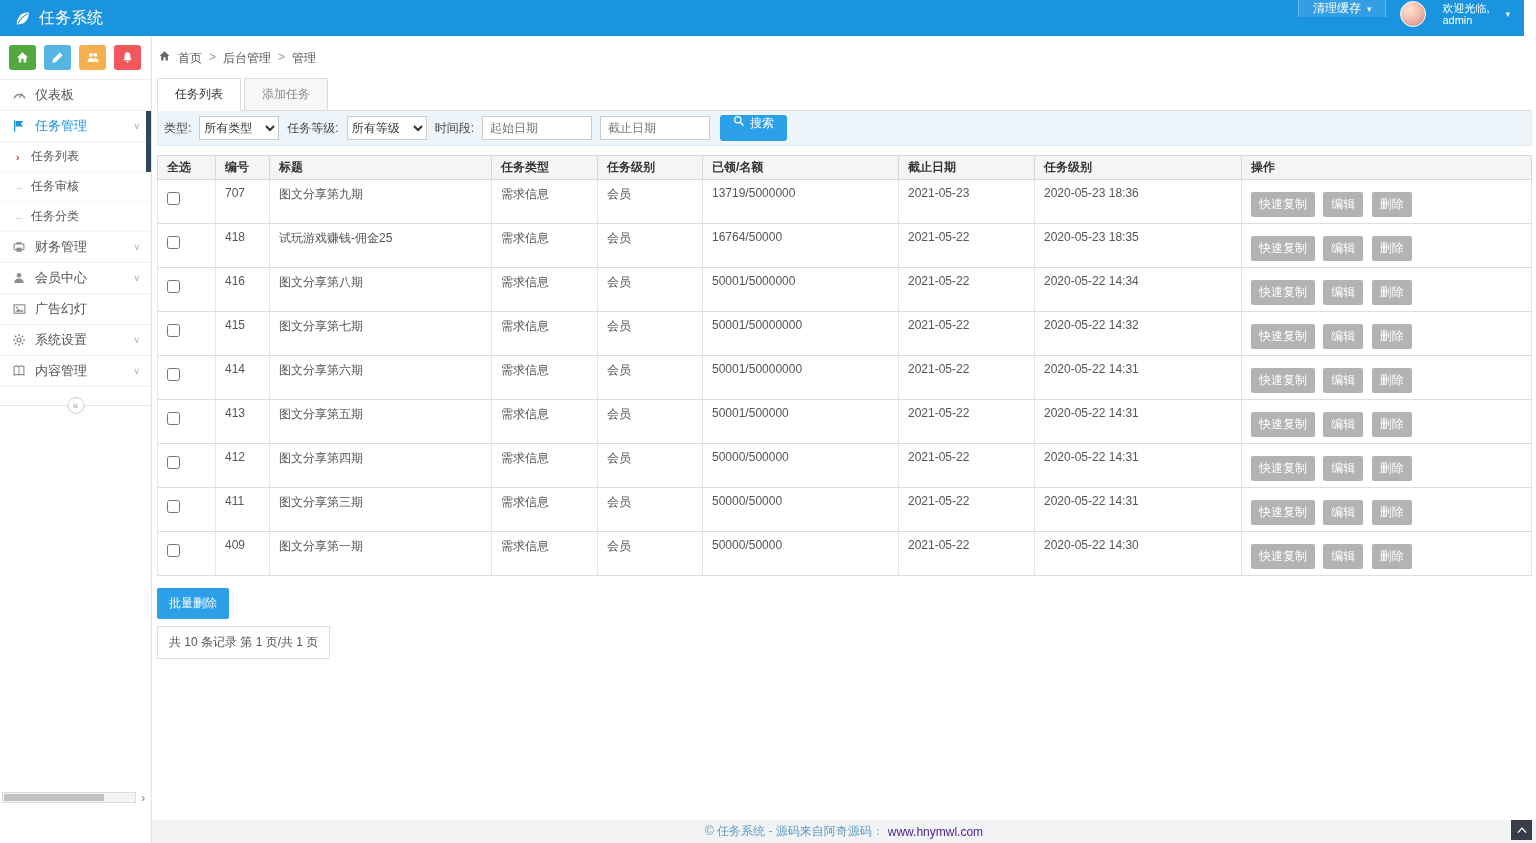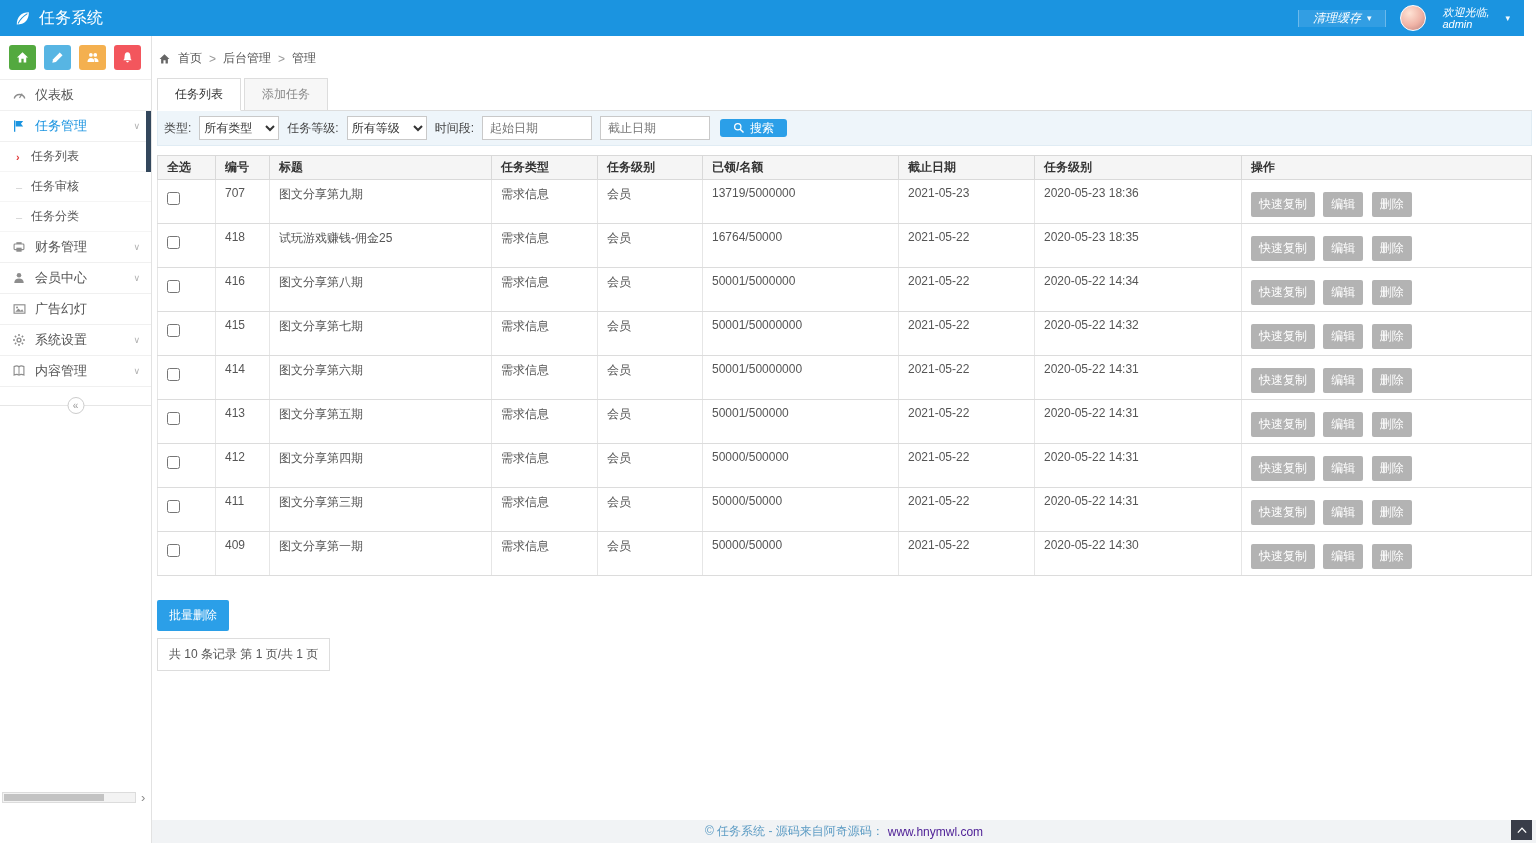--- a/index.html
+++ b/index.html
@@ -6,21 +6,21 @@
   html,body { width: 1536px; height: 843px; }
   body {
     font-family: "Liberation Sans", "DejaVu Sans", sans-serif;
     font-size: 12px; color: #333; background: #fff;
     overflow: hidden; position: relative;
   }
   
   .topbar { position: absolute; top:0; left:0; right:12px; height:36px; background:#1b94e0; color:#fff;
     display:flex; justify-content:space-between; align-items:stretch; z-index:30; }
   .brand { display:flex; align-items:center; gap:8px; padding:0 14px; font-size:16px; cursor:pointer; }
-  .topbar-right { display:flex; align-items:center;font-style:italic; }
+  .topbar-right { display:flex; align-items:flex-start; }
   .cache-btn { display:flex; align-items:center; gap:6px; padding:0 14px; font-size:12px; cursor:pointer;
     background:rgba(255,255,255,.10); border-left:1px solid rgba(255,255,255,.28); border-right:1px solid rgba(255,255,255,.28); }
   .user-area { display:flex; align-items:center; gap:16px; padding:1px 14px; cursor:pointer; }
   .avatar { width:26px; height:26px; border-radius:50%; border:1px solid #fff; flex:none;
     background: radial-gradient(circle at 35% 30%, #ffe3d5, #efb3a6 55%, #b77d78); }
   .welcome { font-size:11px; line-height:12px; }
   .caret { font-size:9px; opacity:.95; }
   
   .sidebar { position:absolute; top:36px; left:0; bottom:0; width:152px; background:#fff;
     border-right:1px solid #e2e2e2; z-index:20; }
@@ -46,46 +46,46 @@
   .collapse-btn { position:absolute; left:50%; top:4px; transform:translateX(-50%); width:17px; height:17px;
     border-radius:50%; background:#fff; border:1px solid #ccc; color:#999; font-size:10px; line-height:14px;
     display:flex; align-items:center; justify-content:center; cursor:pointer; }
   .h-scroll { position:absolute; left:2px; bottom:40px; width:134px; height:11px; background:#f3f3f3;
     border:1px solid #dcdcdc; display:flex; align-items:center; }
   .h-thumb { width:76%; height:7px; background:#c3c3c3; margin-left:1px; cursor:grab; }
   .h-arrow { position:absolute; left:141px; bottom:38px; color:#8a8a8a; font-size:13px; cursor:pointer; }
   
   .main { position:absolute; left:152px; top:36px; right:0; bottom:23px; background:#fff;
     padding:12px 4px 0 5px; overflow:hidden; }
-  .breadcrumb { display:flex; align-items:center; gap:7px; color:#555; padding:2px 2px 11px 1px; }
+  .breadcrumb { display:flex; gap:7px; color:#555; padding:2px 2px 11px 1px; }
   .breadcrumb .bc-link { cursor:pointer; }
   .bc-sep { color:#999; }
   .tabs { display:flex; border-bottom:1px solid #ddd; }
   .tab { padding:7px 17px; border:1px solid #ddd; margin-right:3px; margin-bottom:-1px;
     background:#f7f7f7; color:#888; cursor:pointer; }
   .tab.active { background:#fff; border-bottom-color:#fff; color:#333; }
   .filter-bar { background:#eef5fa; border:1px solid #e0ecf4; border-top:none; height:35px;
     display:flex; align-items:center; gap:8px; padding:0 6px; }
   .filter-label { color:#444; }
   .filter-select { height:24px; border:1px solid #c9c9c9; background:#fff; font-size:12px; width:80px;
     font-family:"Liberation Sans","DejaVu Sans",sans-serif; color:#333; }
   .date-input { height:24px; border:1px solid #c9c9c9; padding:0 7px; width:110px; font-size:12px;
     font-family:"Liberation Sans","DejaVu Sans",sans-serif; }
-  .search-btn { height:18px; background:#2b9fe8; color:#fff; border:none; border-radius:3px; padding:0 13px;
-    display:flex; align-items:center; gap:5px; cursor:pointer; font-size:12px; margin-left:2px; }
+  .search-btn { height:26px; background:#2b9fe8; color:#fff; border:none; border-radius:3px; padding:0 13px;
+    display:flex; align-items:flex-start; gap:5px; cursor:pointer; font-size:12px; margin-left:2px; }
   
   .task-table { width:100%; border-collapse:collapse; table-layout:fixed; margin-top:9px; }
   .task-table th { background:#f5f5f5; border:1px solid #d9d9d9; font-weight:bold; text-align:left;
     padding:3px 9px; font-size:12px; color:#333; height:21px; }
   .task-table td { border:1px solid #e6e6e6; border-bottom:1px solid #dcdcdc; padding:6px 9px;
     vertical-align:top; height:42px; color:#555; overflow:hidden; white-space:nowrap; }
   .task-table td.chk-cell { padding-top:12px; }
   .act-btn { background:#b3b3b3; color:#fff; border:none; border-radius:2px; padding:4px 8px;
     margin-right:5px; font-size:12px; cursor:pointer;margin-top:6px; }
-  .batch-btn { margin-top:24px; background:#2b9fe8; color:#fff; border:none; border-radius:2px;
+  .batch-btn { margin-top:12px; background:#2b9fe8; color:#fff; border:none; border-radius:2px;
     padding:7px 12px; font-size:12px; cursor:pointer; display:inline-block; }
   .pagination { display:block; width:fit-content; border:1px solid #ddd; padding:7px 11px; margin-top:7px; color:#555; }
   
   .page-footer { position:absolute; left:152px; right:0; bottom:0; height:23px; background:#f1f3f5;
     display:flex; align-items:center; justify-content:center; gap:4px; color:#5d9cc4; z-index:10; }
   .footer-link { color:#4c1d95; cursor:pointer; }
   .back-top { position:absolute; right:4px; bottom:3px; width:21px; height:20px; background:#393D49;
     display:flex; align-items:center; justify-content:center; cursor:pointer; z-index:40; }
   svg { display:block; }
 </style>

